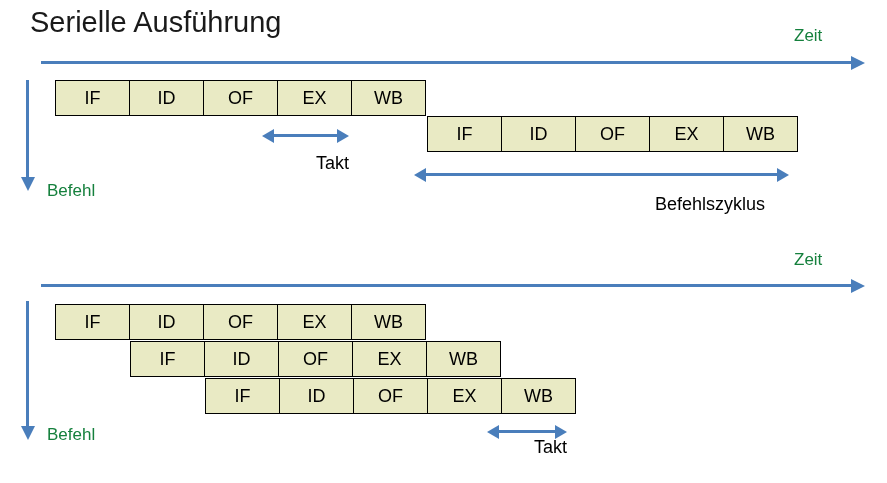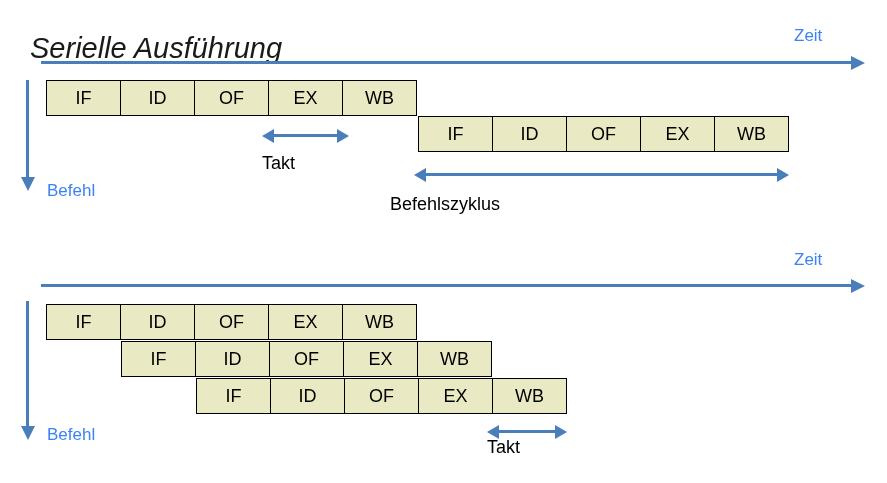--- a/index.html
+++ b/index.html
@@ -36,21 +36,21 @@
     width: 0;
     height: 0;
     border-top: 7px solid transparent;
     border-bottom: 7px solid transparent;
     border-left: 14px solid #4A7EBB;
   }
   .axis-label {
     position: absolute;
     font-size: 17px;
     line-height: 20px;
-    color: #3b82f6;
+    color: #15803d;
     white-space: nowrap;
   }
   .vaxis-line {
     position: absolute;
     width: 3px;
     background: #4A7EBB;
   }
   .vaxis-head {
     position: absolute;
     width: 0;
@@ -68,21 +68,21 @@
     background: #E9EAC4;
     border: 1px solid #000000;
     margin-left: -1px;
     display: flex;
     align-items: center;
     justify-content: center;
     font-size: 18px;
     line-height: 20px;
     color: #000;
   }
-  .stage-box:first-child { margin-left: 3px; }
+  .stage-box:first-child { margin-left: 12px; }
 
   .measure {
     position: absolute;
     height: 16px;
   }
   .measure .bar {
     position: absolute;
     left: 8px;
     right: 8px;
     top: 6px;
@@ -106,31 +106,31 @@
     width: 0;
     height: 0;
     border-top: 7px solid transparent;
     border-bottom: 7px solid transparent;
     border-left: 12px solid #4A7EBB;
   }
   .measure-label {
     position: absolute;
     font-size: 18px;
     line-height: 22px;
-    text-align: left;
+    text-align: right;
     white-space: nowrap;
     color: #000;
   }
 </style>
 </head>
 <body>
 
 <div id="canvas">
 
-  <div class="section-title" style="left:30px; top:31px;font-style:italic;">Serielle Ausführung</div>
+  <div class="section-title" style="left:30px; top:5px;">Serielle Ausführung</div>
 
   <div class="axis-label" style="left:794px; top:26px;">Zeit</div>
 
   <div class="axis-line" style="left:41px; top:61px; width:812px;"></div>
   <div class="axis-head" style="left:851px; top:55.5px;"></div>
 
   <div class="vaxis-line" style="left:26px; top:80px; height:97px;"></div>
   <div class="vaxis-head" style="left:20.5px; top:177px;"></div>
 
   <div class="axis-label" style="left:47px; top:181px;">Befehl</div>

